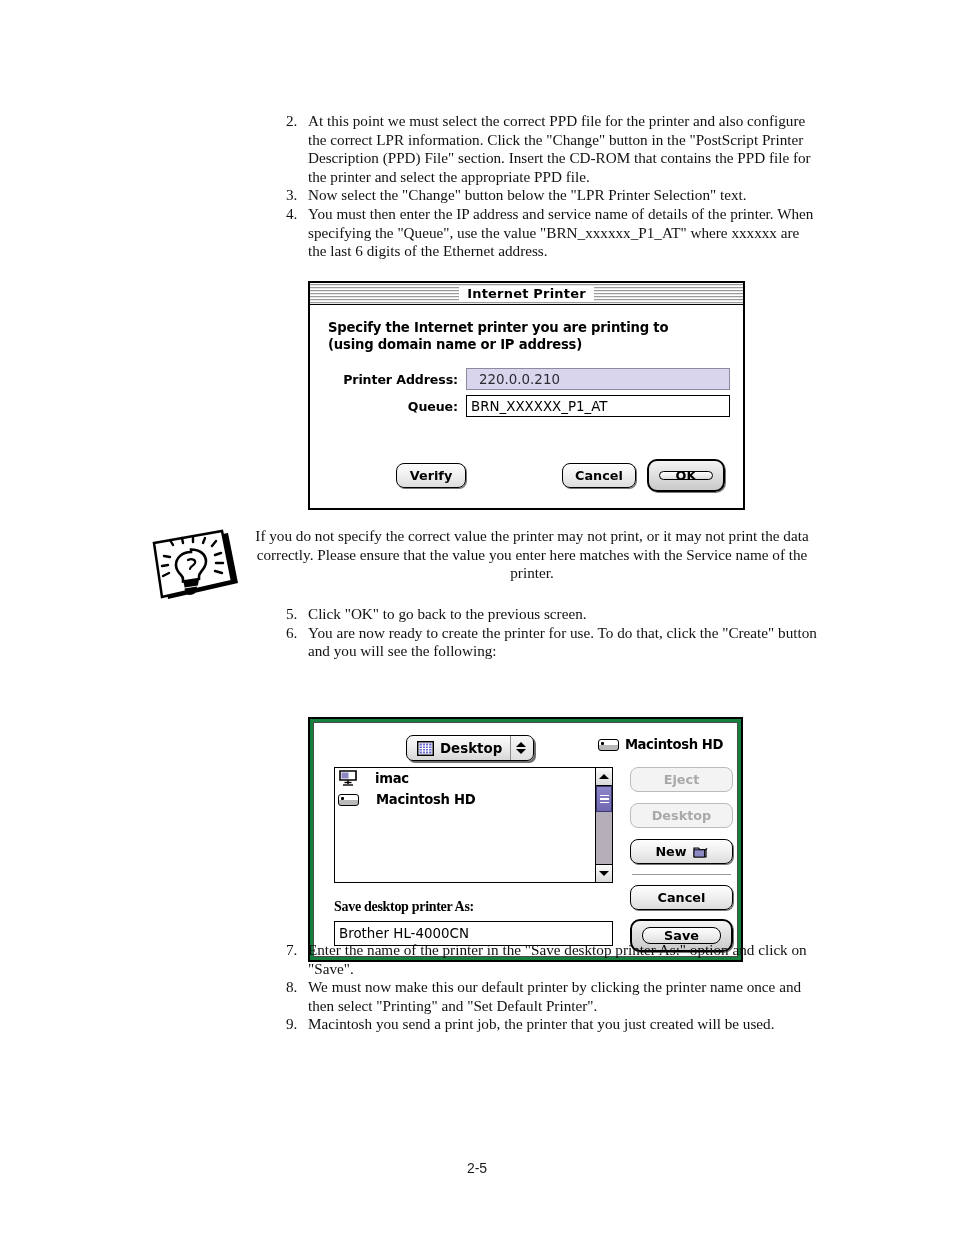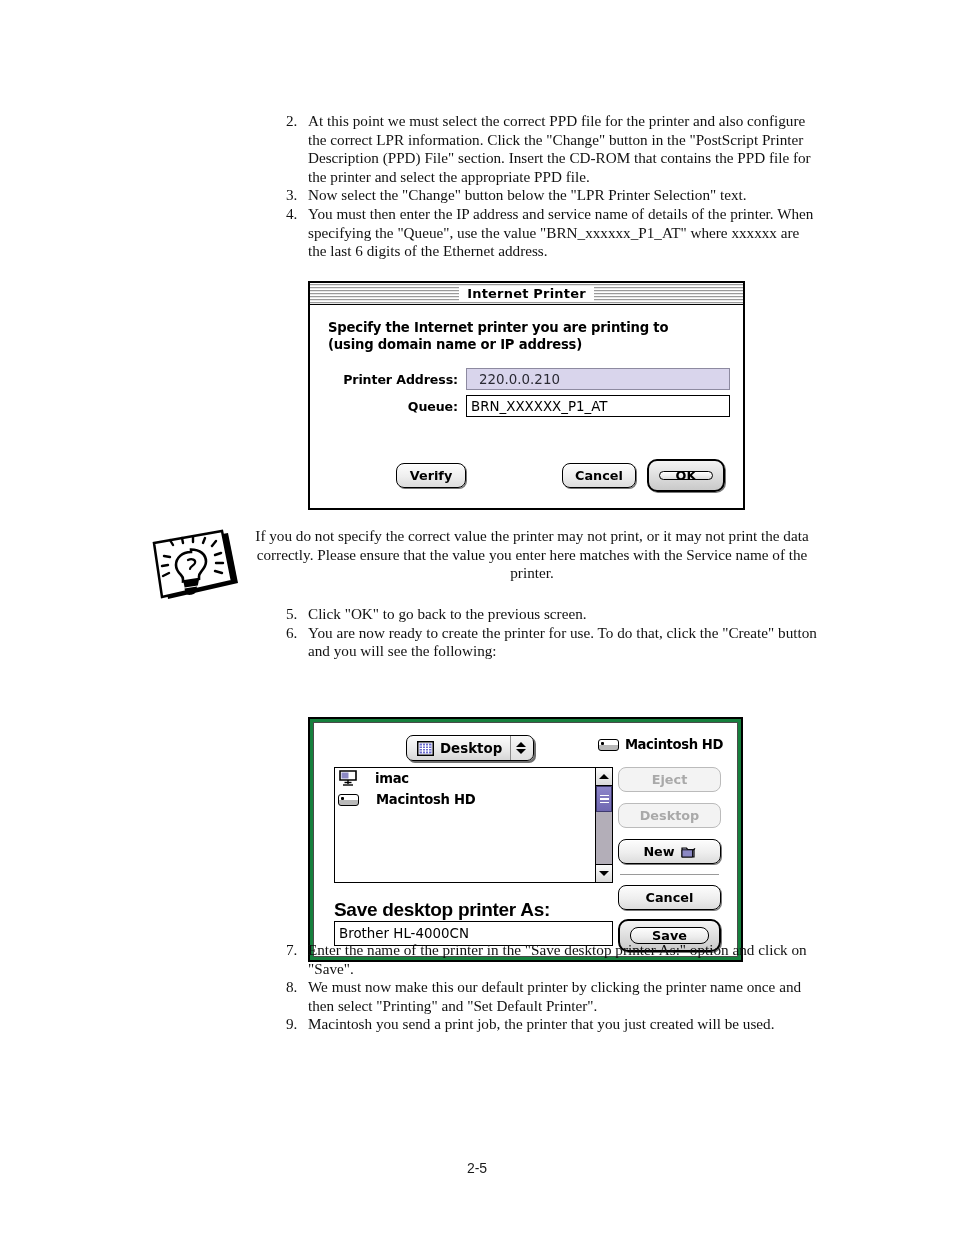--- a/index.html
+++ b/index.html
@@ -393,39 +393,39 @@
   }
   .sb-thumb i {
     display:block;
     width: 9px; height: 1.5px;
     background: #ffffff;
   }
 
   
   #save-btn-col {
     position: absolute;
-    left: 304px;
+    left: 316px;
     top: 44px;
     width: 103px;
   }
   #save-btn-col .mac-btn { width: 100%; }
   .col-divider {
     height: 1px;
     background: #9a9a9a;
     margin: 10px 2px;
   }
 
   
   #save-as-label {
     position: absolute;
     left: 20px;
     top: 176px;
-    font-family: Liberation Sans, sans-serif;
-    font-weight: bold;
-    font-size: 19px;
+    font-family: Liberation Serif, serif;
+    font-weight: bold;
+    font-size: 14px;
     letter-spacing: -0.3px;
     color: #000;
   }
   #save-as-input {
     position: absolute;
     left: 20px;
     top: 198px;
     width: 279px;
     height: 25px;
   }

